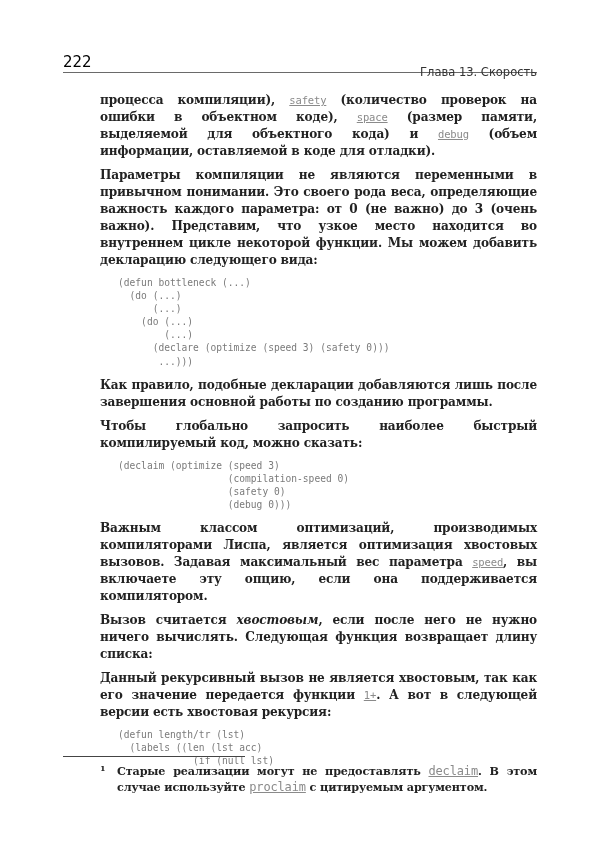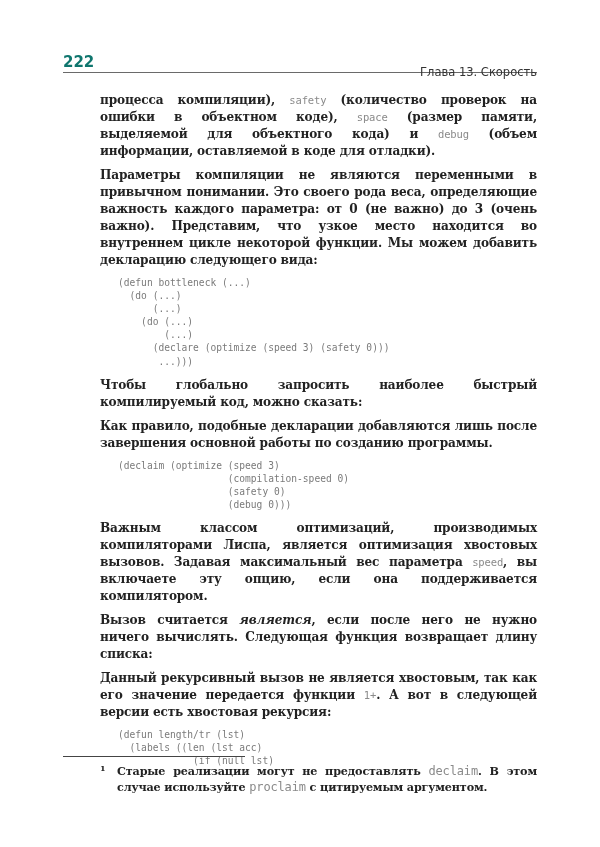--- a/index.html
+++ b/index.html
@@ -6,35 +6,35 @@
     body {
       width: 600px; height: 847px; background: #ffffff; position: relative; overflow: hidden;
       font-family: "DejaVu Serif", serif; color: #1a1a1a;
     }
     .header {
       position: absolute; left: 63px; top: 52px; width: 474px; height: 20px;
       border-bottom: 1.5px solid #6a6a6a;
     }
     .page-num {
       position: absolute; left: 0; top: 1px;
-      font-family: "DejaVu Sans", sans-serif; font-weight: bold; font-size: 15px; color: #0f766e;
+      font-family: "DejaVu Sans", sans-serif; font-weight: normal; font-size: 15px; color: #000000;
     }
     .chapter {
       position: absolute; right: 0; top: 13px;
       font-family: "DejaVu Sans", sans-serif; font-size: 11.5px; color: #333;
     }
     .content {
       position: absolute; left: 100px; top: 92px; width: 437px;
     }
     p {
       margin: 0 0 7px 0; font-size: 12.1px; line-height: 17px; text-align: justify; font-weight: 600;
       letter-spacing: -0.15px; color: #222;
     }
     .code-inline {
-      font-family: "DejaVu Sans Mono", monospace; font-size: 10.5px; color: #8a8a8a; font-weight: normal;
+      font-family: "DejaVu Sans Mono", monospace; font-size: 10.5px; color: #8a8a8a; font-weight: normal; text-decoration: underline;
     }
     em { font-style: italic; }
     sup { font-size: 7px; line-height: 0; vertical-align: 5px; }
     pre {
       margin: 5px 0 9px 18px; font-family: "DejaVu Sans Mono", monospace; font-size: 9.6px;
       line-height: 13.1px; color: #7a7a7a; white-space: pre;
     }
     .fn-rule {
       position: absolute; left: 63px; top: 756px; width: 182px; border-top: 1px solid #444;
     }
@@ -64,33 +64,33 @@
   <p>Параметры компиляции не являются переменными в привычном понимании. Это своего рода веса, определяющие важность каждого параметра: от 0 (не важно) до 3 (очень важно). Представим, что узкое место находится во внутреннем цикле некоторой функции. Мы можем добавить декларацию следующего вида:</p>
 
   <pre>(defun bottleneck (...)
   (do (...)
       (...)
     (do (...)
         (...)
       (declare (optimize (speed 3) (safety 0)))
        ...)))</pre>
 
+  <p>Как правило, подобные декларации добавляются лишь после завершения основной работы по созданию программы.</p>
+
   <p>Чтобы глобально запросить наиболее быстрый компилируемый код, можно сказать:</p>
-
-  <p>Как правило, подобные декларации добавляются лишь после завершения основной работы по созданию программы.</p>
 
   <pre>(declaim (optimize (speed 3)
                    (compilation-speed 0)
                    (safety 0)
                    (debug 0)))</pre>
 
 
   <p><span>Важным классом оптимизаций, производимых компиляторами Лиспа, является оптимизация хвостовых вызовов. Задавая максимальный вес параметра </span><span class="code-inline">speed</span><span>, вы включаете эту опцию, если она поддерживается компилятором.</span></p>
 
-  <p><span>Вызов считается </span><em>является</em><span>, если после него не нужно ничего вычислять. Следующая функция возвращает длину списка:</span></p>
+  <p><span>Вызов считается </span><em>хвостовым</em><span>, если после него не нужно ничего вычислять. Следующая функция возвращает длину списка:</span></p>
 
 
   <p><span>Данный рекурсивный вызов не является хвостовым, так как его значение передается функции </span><span class="code-inline">1+</span><span>. А вот в следующей версии есть хвостовая рекурсия:</span></p>
 
   <pre>(defun length/tr (lst)
   (labels ((len (lst acc)
              (if (null lst)</pre>
 </div>
 
 <div class="fn-rule"></div>

